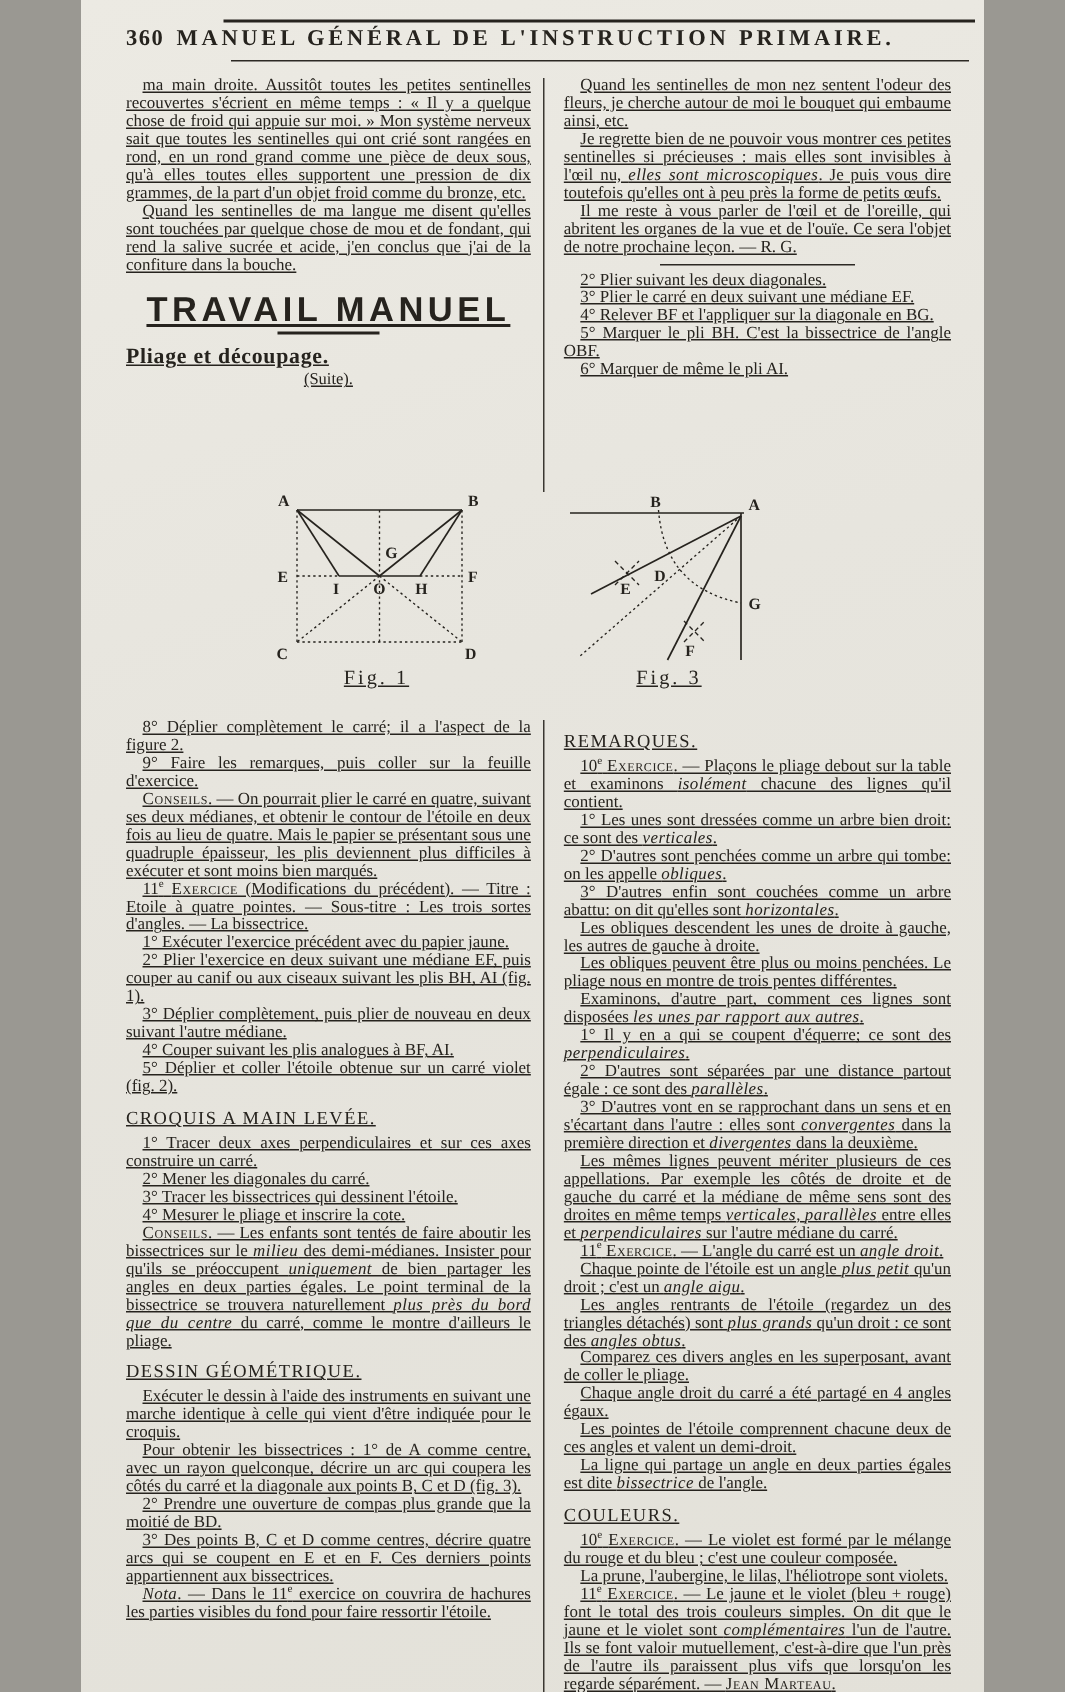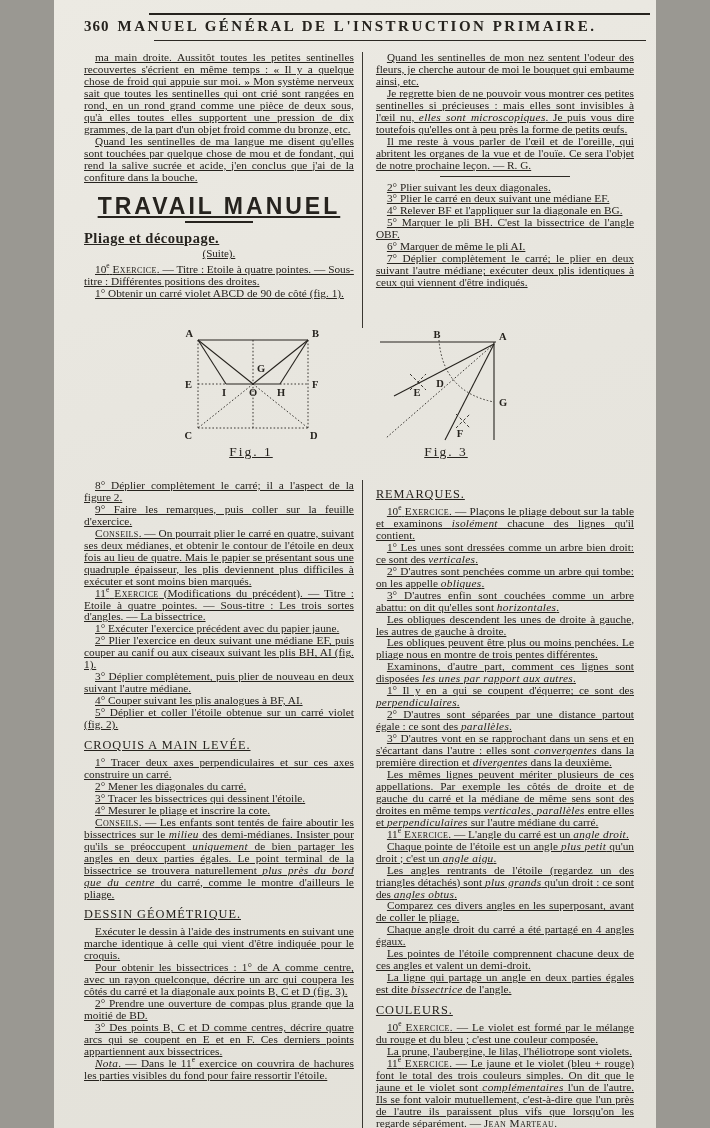--- a/index.html
+++ b/index.html
@@ -63,39 +63,34 @@
   <div class="cols cols-top">
     <div class="col">
       <div>
           <p class="para">ma main droite. Aussitôt toutes les petites sentinelles recouvertes s'écrient en même temps : « Il y a quelque chose de froid qui appuie sur moi. » Mon système nerveux sait que toutes les sentinelles qui ont crié sont rangées en rond, en un rond grand comme une pièce de deux sous, qu'à elles toutes elles supportent une pression de dix grammes, de la part d'un objet froid comme du bronze, etc.</p>
           <p class="para">Quand les sentinelles de ma langue me disent qu'elles sont touchées par quelque chose de mou et de fondant, qui rend la salive sucrée et acide, j'en conclus que j'ai de la confiture dans la bouche.</p>
         </div>
       <div class="tm-title">TRAVAIL MANUEL</div>
       <div class="tm-underline"></div>
       <div class="tm-sub">Pliage et découpage.</div>
       <div class="tm-suite">(Suite).</div>
-      <div>
-          <p class="para">10<sup>e</sup> <span class="sc">Exercice</span>. — Titre : Etoile à quatre pointes. — Sous-titre : Différentes positions des droites.</p>
-          <p class="para">1° Obtenir un carré violet ABCD de 90 de côté (fig. 1).</p>
-        </div>
     </div>
     <div class="col">
       <div>
           <p class="para">Quand les sentinelles de mon nez sentent l'odeur des fleurs, je cherche autour de moi le bouquet qui embaume ainsi, etc.</p>
           <p class="para">Je regrette bien de ne pouvoir vous montrer ces petites sentinelles si précieuses : mais elles sont invisibles à l'œil nu, <i>elles sont microscopiques</i>. Je puis vous dire toutefois qu'elles ont à peu près la forme de petits œufs.</p>
           <p class="para">Il me reste à vous parler de l'œil et de l'oreille, qui abritent les organes de la vue et de l'ouïe. Ce sera l'objet de notre prochaine leçon. — R. G.</p>
         </div>
       <div class="end-rule"></div>
       <div>
           <p class="para">2° Plier suivant les deux diagonales.</p>
           <p class="para">3° Plier le carré en deux suivant une médiane EF.</p>
           <p class="para">4° Relever BF et l'appliquer sur la diagonale en BG.</p>
           <p class="para">5° Marquer le pli BH. C'est la bissectrice de l'angle OBF.</p>
           <p class="para">6° Marquer de même le pli AI.</p>
-          <p class="para">7° Déplier complètement le carré; le plier en deux suivant l'autre médiane; exécuter deux plis identiques à ceux qui viennent d'être indiqués.</p>
         </div>
     </div>
   </div>
 
   <div class="fig-band">
 
     <div class="figure">
       <svg width="178" height="116" viewBox="0 0 178 116">
         <g class="ink-dot">
           <line x1="36" y1="12" x2="36" y2="100"></line>

